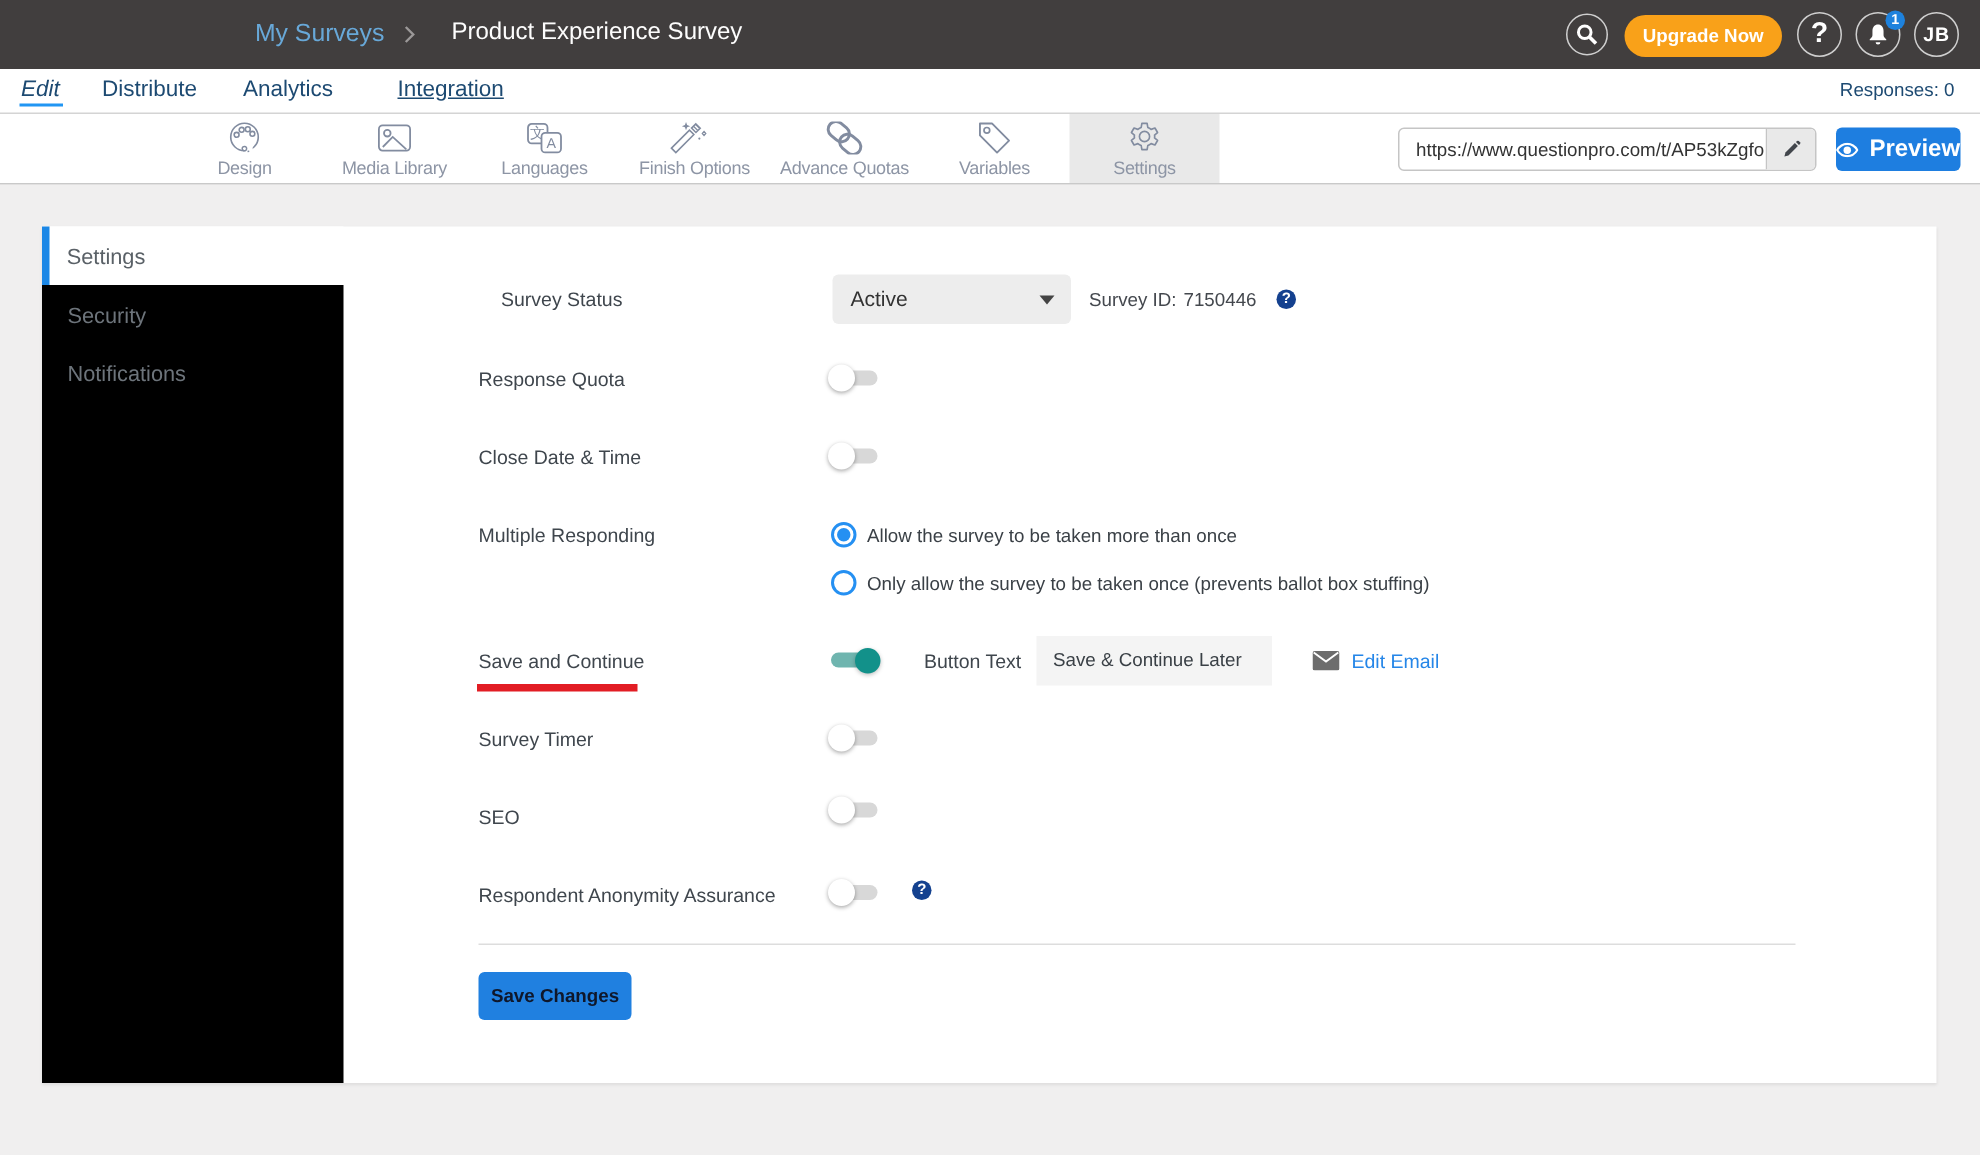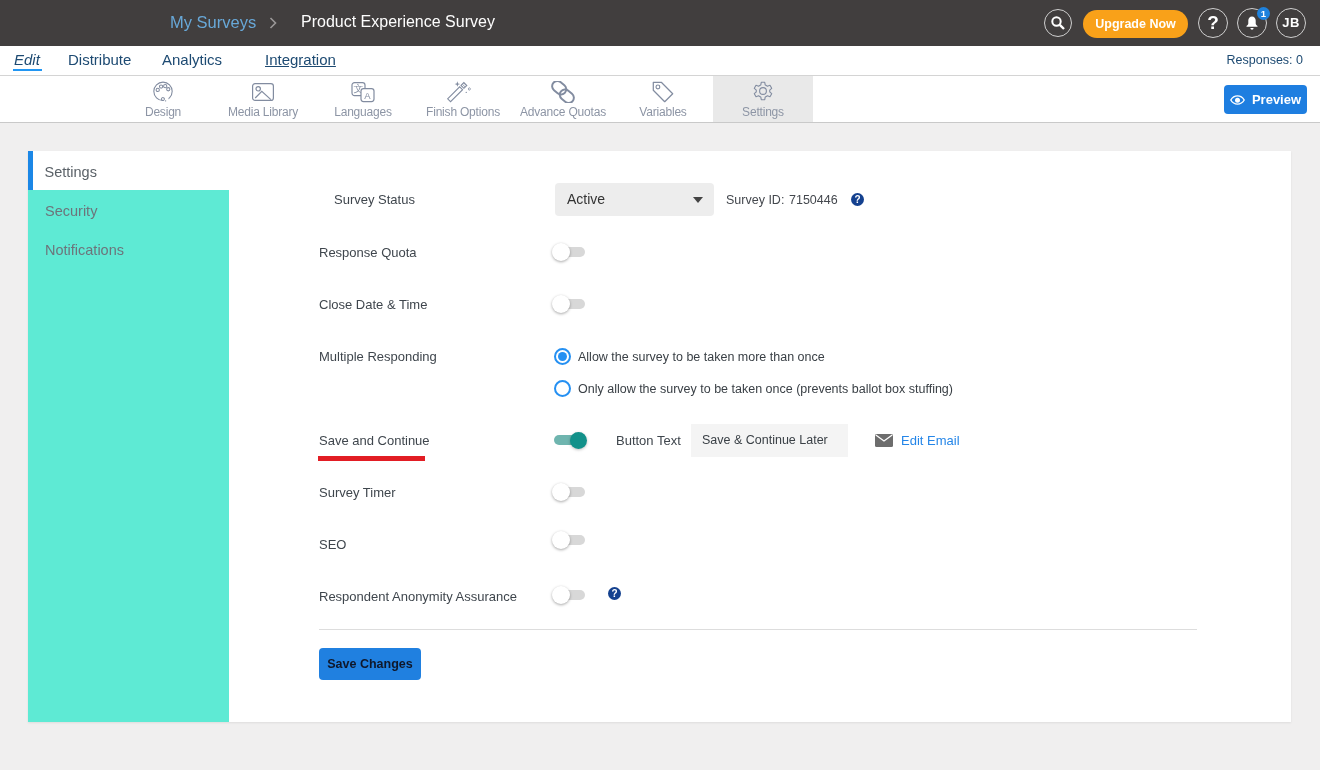--- a/index.html
+++ b/index.html
@@ -35,25 +35,25 @@
 
 
 .toolbar { position:absolute; left:0; top:76px; width:1320px; height:47px; background:#fff; border-bottom:1px solid #c9c9c9; }
 .tool { position:absolute; top:0; width:100px; height:46px; text-align:center; }
 .tool .ic { position:absolute; left:50%; top:5px; transform:translateX(-50%); height:22px; }
 .tool .tl { position:absolute; left:50%; transform:translateX(-50%); top:29px; font-size:12px; letter-spacing:-0.2px; color:#8d95a5; white-space:nowrap; }
 .tool.active { background:#e9e9e9; }
 .urlbox { position:absolute; left:932px; top:9px; width:279px; height:29px; background:#fff; border:1px solid #c5c5c5; border-radius:4px; }
 .urlbox .txt { position:absolute; left:11px; top:7px; font-size:12.5px; color:#333; white-space:nowrap; overflow:hidden; width:233px; }
 .urlbox .pen { position:absolute; right:0; top:0; width:33px; height:27px; background:#e9e9e9; border-left:1px solid #c5c5c5; border-radius:0 3px 3px 0; }
-.preview { position:absolute; left:1224px; top:9px; width:83px; height:29px; background:#1e7ee0; border-radius:4px; color:#fff; font-weight:bold; font-size:13px; text-align:center; line-height:29px; }
+.preview { position:absolute; left:1224px; top:9px; width:83px; height:29px; background:#1e7ee0; border-radius:4px; color:#fff; font-weight:bold; font-size:16px; text-align:center; line-height:29px; }
 
 
 .card { position:absolute; left:28px; top:151px; width:1263px; height:571px; background:#fff; box-shadow:0 1px 2px rgba(0,0,0,0.08); }
-.side { position:absolute; left:0; top:39px; width:201px; height:532px; background:#5eead4; }
+.side { position:absolute; left:0; top:39px; width:201px; height:532px; background:#000000; }
 .sitem { position:absolute; left:17px; font-size:14.5px; color:#6d747b; }
 .sactive { position:absolute; left:0; top:0; width:201px; height:39px; background:#fff; border-left:5.5px solid #1b87e6; }
 .sactive .t { position:absolute; left:11.5px; top:13px; font-size:14.5px; color:#5a6167; }
 
 .lab { position:absolute; left:291px; font-size:13px; color:#3f464d; }
 
 .sw { position:absolute; left:524px; width:35px; height:18px; }
 .sw .track { position:absolute; left:3px; top:4px; width:30px; height:10px; border-radius:5px; background:#d8d8d8; }
 .sw .knob { position:absolute; left:0; top:0; width:18px; height:18px; border-radius:50%; background:#fff; box-shadow:0 1px 3px rgba(0,0,0,0.35); }
 .sw.on .track { left:2px; background:#6fb5af; }
@@ -170,20 +170,29 @@
       </svg>
     <div class="tl">Variables</div>
   </div>
   <div class="tool active" style="left:713px;">
     <svg class="ic" width="27" height="27" viewBox="0 0 24 24" style="top:4px;">
         <path d="M13.9 2.5 L10.1 2.5 L9.6 5.4 C8.7 5.7 7.9 6.2 7.2 6.8 L4.4 5.8 L2.5 9.1 L4.7 11 C4.6 11.5 4.6 12 4.6 12 C4.6 12 4.6 12.5 4.7 13 L2.5 14.9 L4.4 18.2 L7.2 17.2 C7.9 17.8 8.7 18.3 9.6 18.6 L10.1 21.5 L13.9 21.5 L14.4 18.6 C15.3 18.3 16.1 17.8 16.8 17.2 L19.6 18.2 L21.5 14.9 L19.3 13 C19.4 12.5 19.4 12 19.4 12 C19.4 12 19.4 11.5 19.3 11 L21.5 9.1 L19.6 5.8 L16.8 6.8 C16.1 6.2 15.3 5.7 14.4 5.4 Z" fill="none" stroke="#828ca0" stroke-width="1.2" stroke-linejoin="round"></path>
         <circle cx="12" cy="12" r="3.7" fill="none" stroke="#828ca0" stroke-width="1.2"></circle>
       </svg>
     <div class="tl">Settings</div>
   </div>
+  <div class="urlbox">
+    <div class="txt">https://www.questionpro.com/t/AP53kZgfo</div>
+    <div class="pen">
+      <svg width="13" height="13" viewBox="0 0 13 13" style="position:absolute;left:10px;top:7px;">
+          <path d="M1.6 11.4 L2.3 8.7 L8.6 2.4 L10.6 4.4 L4.3 10.7 Z" fill="#42464c"></path>
+          <path d="M9.3 1.7 L10 1 Q10.6 0.5 11.2 1 L12 1.8 Q12.5 2.4 12 3 L11.3 3.7 Z" fill="#42464c"></path>
+        </svg>
+    </div>
+  </div>
   <div class="preview">
     <svg width="15" height="10" viewBox="0 0 15 10" style="vertical-align:-1px;margin-right:7px;">
         <path d="M7.5 0.9 C4.1 0.9 1.8 3.3 0.8 5 C1.8 6.7 4.1 9.1 7.5 9.1 C10.9 9.1 13.2 6.7 14.2 5 C13.2 3.3 10.9 0.9 7.5 0.9 Z" fill="none" stroke="#fff" stroke-width="1.4"></path>
         <circle cx="7.5" cy="5.2" r="2.5" fill="#fff"></circle>
       </svg>Preview
   </div>
 </div>
 
 <div class="card">
   <div class="sactive">

